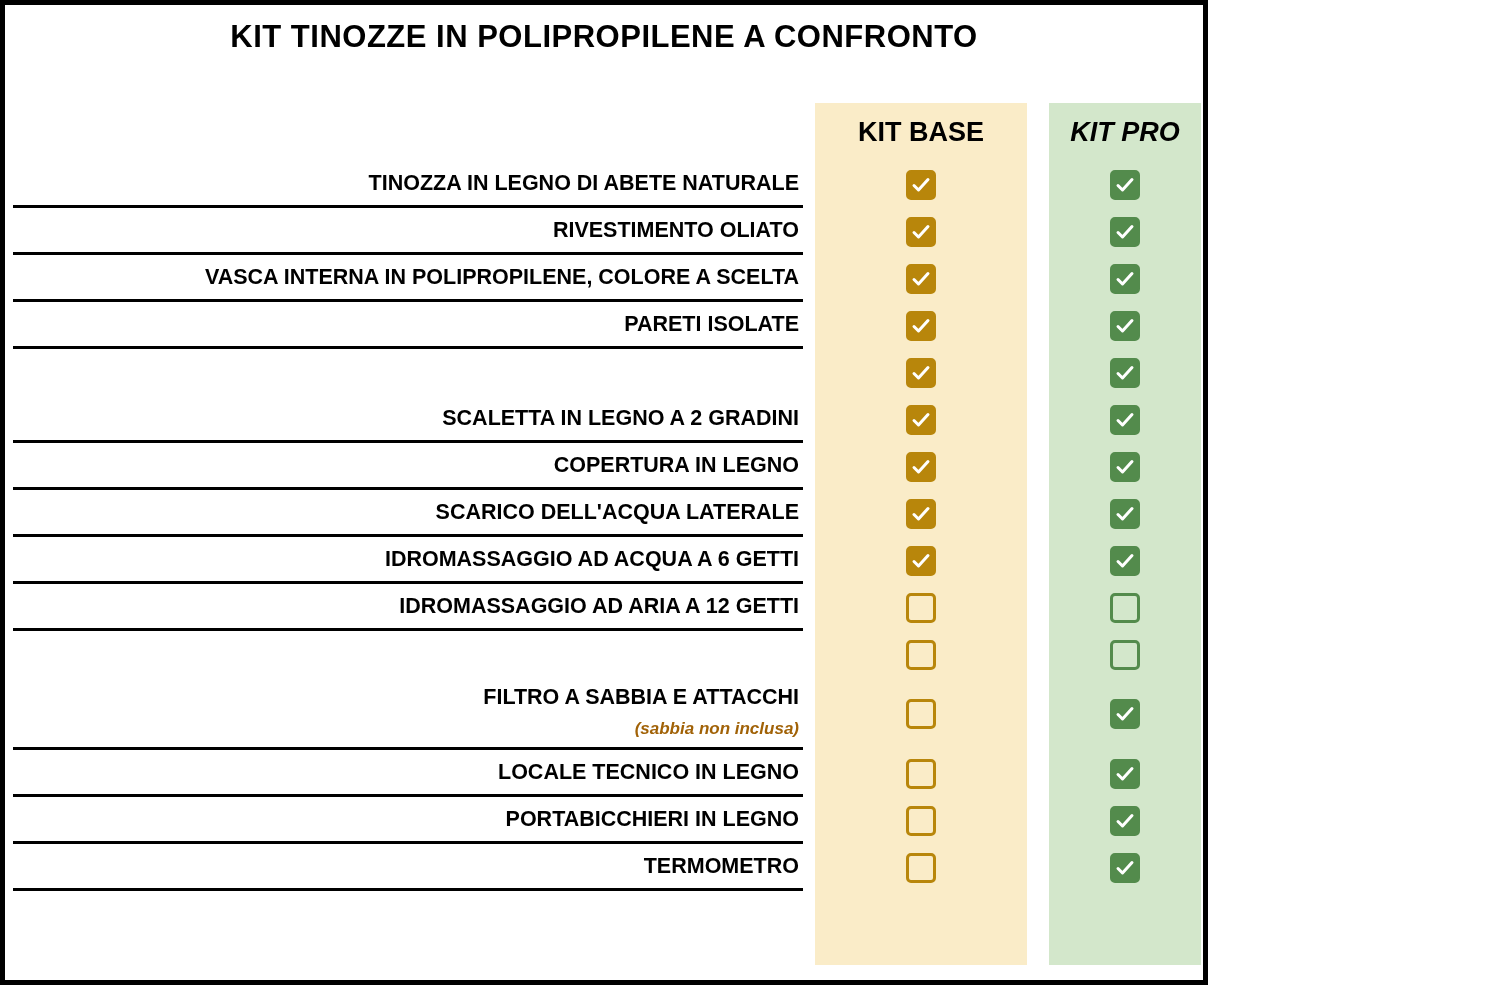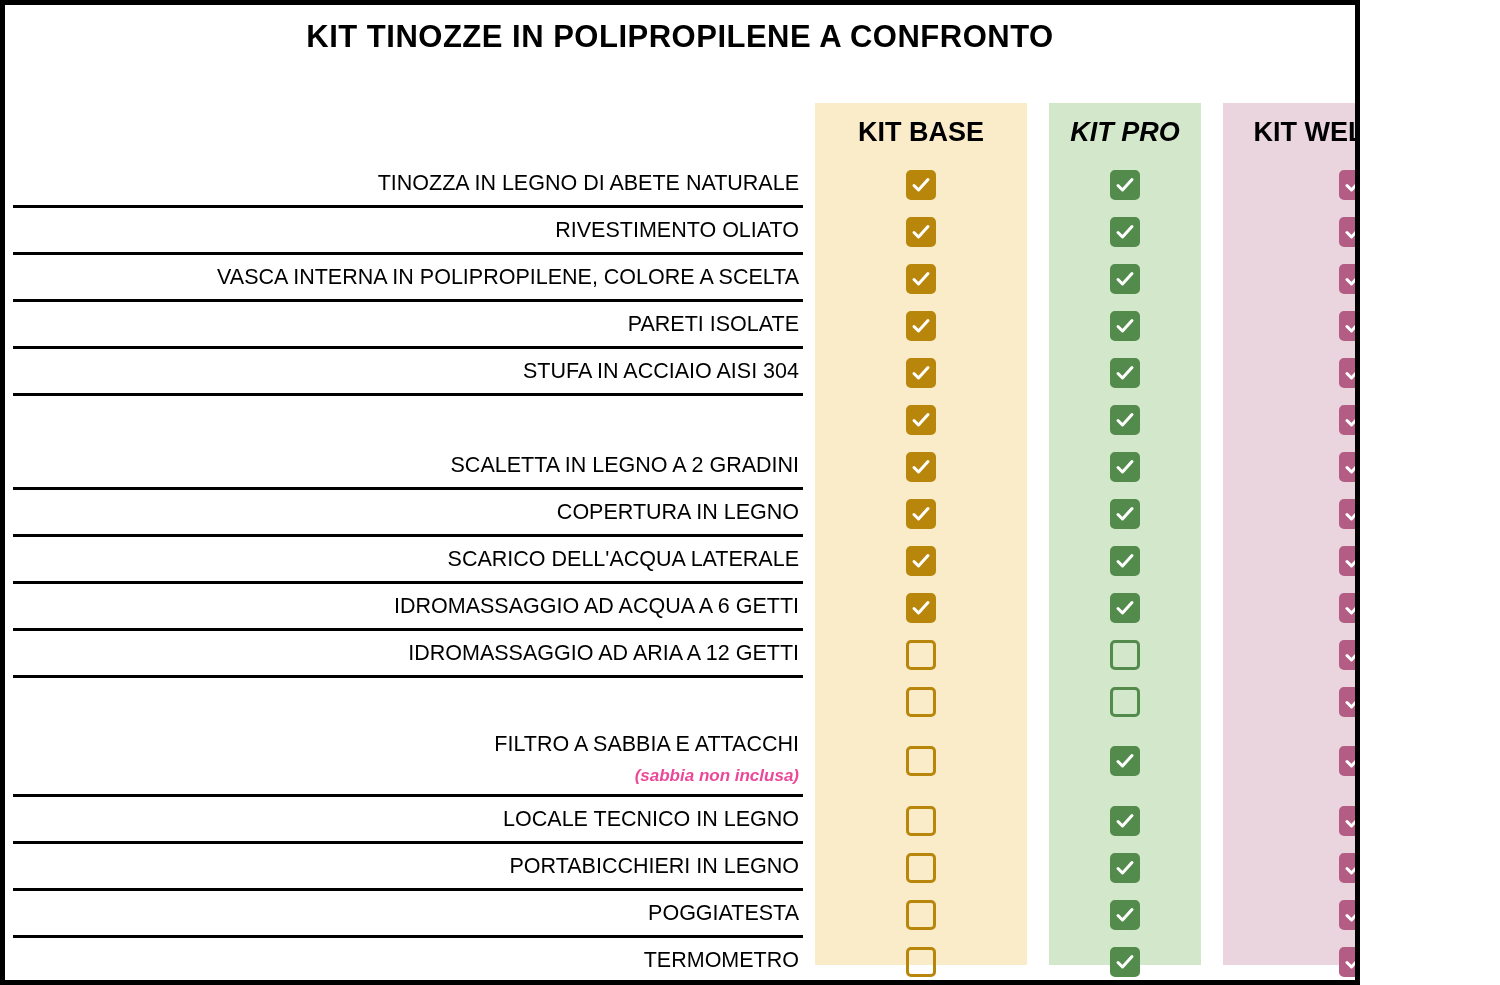--- a/index.html
+++ b/index.html
@@ -5,21 +5,21 @@
   html, body {
     margin: 0;
     padding: 0;
     background: #ffffff;
   }
   body {
     font-family: "Liberation Sans", sans-serif;
   }
   .page {
     position: relative;
-    width: 1360px;
+    width: 1208px;
     height: 985px;
     box-sizing: border-box;
     background: #ffffff;
     border: 5px solid #000000;
     overflow: hidden;
   }
   .title {
     text-align: center;
     font-size: 31px;
     font-weight: bold;
@@ -89,31 +89,31 @@
     flex-direction: column;
     align-items: flex-end;
     justify-content: center;
     border-bottom: 3px solid #000000;
     box-sizing: border-box;
     padding-right: 4px;
   }
   .row.tall { height: 72px; padding-left: 11px; }
   .row .label {
     font-size: 21.5px;
-    font-weight: normal;
+    font-weight: bold;
     color: #000000;
     text-align: right;
     line-height: 1.05;
     white-space: nowrap;
   }
   .row .sublabel {
     font-size: 17px;
     font-style: italic;
     font-weight: bold;
-    color: #ec4899;
+    color: #a16207;
     text-align: right;
     margin-top: 10px;
     white-space: nowrap;
   }
 
   .cell {
     position: absolute;
     top: 0;
     height: 100%;
     display: flex;
@@ -258,46 +258,20 @@
         </div>
         <div class="cell well">
           <div class="box filled well">
             <svg width="20" height="20" viewBox="0 0 20 20" aria-hidden="true">
               <path d="M3 10.5 L7.5 15 L17 4.5" fill="none" stroke="#ffffff" stroke-width="3" stroke-linecap="round" stroke-linejoin="round"></path>
             </svg>
           </div>
         </div>
       </div>
       <div class="row">
-        <div class="label-wrap">
-          <div class="label">STUFA IN ACCIAIO AISI 304</div>
-        </div>
-        <div class="cell base">
-          <div class="box filled base">
-            <svg width="20" height="20" viewBox="0 0 20 20" aria-hidden="true">
-              <path d="M3 10.5 L7.5 15 L17 4.5" fill="none" stroke="#ffffff" stroke-width="3" stroke-linecap="round" stroke-linejoin="round"></path>
-            </svg>
-          </div>
-        </div>
-        <div class="cell pro">
-          <div class="box filled pro">
-            <svg width="20" height="20" viewBox="0 0 20 20" aria-hidden="true">
-              <path d="M3 10.5 L7.5 15 L17 4.5" fill="none" stroke="#ffffff" stroke-width="3" stroke-linecap="round" stroke-linejoin="round"></path>
-            </svg>
-          </div>
-        </div>
-        <div class="cell well">
-          <div class="box filled well">
-            <svg width="20" height="20" viewBox="0 0 20 20" aria-hidden="true">
-              <path d="M3 10.5 L7.5 15 L17 4.5" fill="none" stroke="#ffffff" stroke-width="3" stroke-linecap="round" stroke-linejoin="round"></path>
-            </svg>
-          </div>
-        </div>
-      </div>
-      <div class="row">
         <div class="cell base">
           <div class="box filled base">
             <svg width="20" height="20" viewBox="0 0 20 20" aria-hidden="true">
               <path d="M3 10.5 L7.5 15 L17 4.5" fill="none" stroke="#ffffff" stroke-width="3" stroke-linecap="round" stroke-linejoin="round"></path>
             </svg>
           </div>
         </div>
         <div class="cell pro">
           <div class="box filled pro">
             <svg width="20" height="20" viewBox="0 0 20 20" aria-hidden="true">
@@ -512,57 +486,35 @@
         <div class="cell well">
           <div class="box filled well">
             <svg width="20" height="20" viewBox="0 0 20 20" aria-hidden="true">
               <path d="M3 10.5 L7.5 15 L17 4.5" fill="none" stroke="#ffffff" stroke-width="3" stroke-linecap="round" stroke-linejoin="round"></path>
             </svg>
           </div>
         </div>
       </div>
       <div class="row">
         <div class="label-wrap">
-          <div class="label">POGGIATESTA</div>
+          <div class="label">TERMOMETRO</div>
         </div>
         <div class="cell base">
           <div class="box empty base"></div>
         </div>
         <div class="cell pro">
           <div class="box filled pro">
             <svg width="20" height="20" viewBox="0 0 20 20" aria-hidden="true">
               <path d="M3 10.5 L7.5 15 L17 4.5" fill="none" stroke="#ffffff" stroke-width="3" stroke-linecap="round" stroke-linejoin="round"></path>
             </svg>
           </div>
         </div>
         <div class="cell well">
           <div class="box filled well">
             <svg width="20" height="20" viewBox="0 0 20 20" aria-hidden="true">
               <path d="M3 10.5 L7.5 15 L17 4.5" fill="none" stroke="#ffffff" stroke-width="3" stroke-linecap="round" stroke-linejoin="round"></path>
             </svg>
           </div>
         </div>
       </div>
-      <div class="row">
-        <div class="label-wrap">
-          <div class="label">TERMOMETRO</div>
-        </div>
-        <div class="cell base">
-          <div class="box empty base"></div>
-        </div>
-        <div class="cell pro">
-          <div class="box filled pro">
-            <svg width="20" height="20" viewBox="0 0 20 20" aria-hidden="true">
-              <path d="M3 10.5 L7.5 15 L17 4.5" fill="none" stroke="#ffffff" stroke-width="3" stroke-linecap="round" stroke-linejoin="round"></path>
-            </svg>
-          </div>
-        </div>
-        <div class="cell well">
-          <div class="box filled well">
-            <svg width="20" height="20" viewBox="0 0 20 20" aria-hidden="true">
-              <path d="M3 10.5 L7.5 15 L17 4.5" fill="none" stroke="#ffffff" stroke-width="3" stroke-linecap="round" stroke-linejoin="round"></path>
-            </svg>
-          </div>
-        </div>
-      </div>
     </div>
 
 </div>
 
 </body></html>

